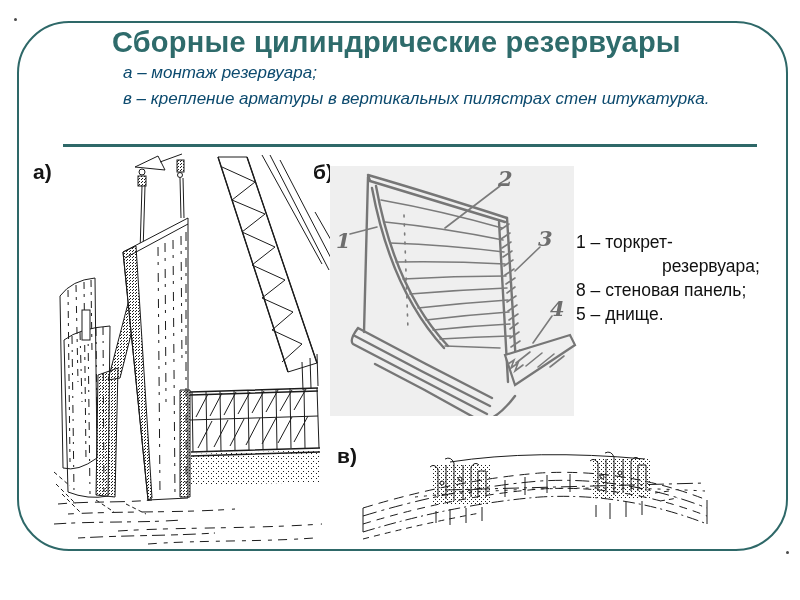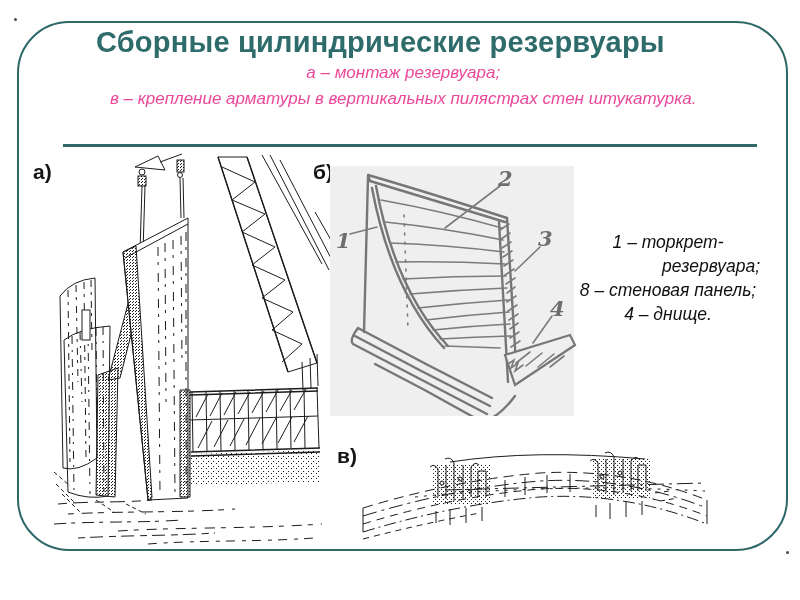--- a/index.html
+++ b/index.html
@@ -4,31 +4,31 @@
 <style>
   html,body{margin:0;padding:0;background:#ffffff;}
   body{width:800px;height:600px;position:relative;overflow:hidden;
        font-family:"Liberation Sans",sans-serif;}
   .slide{position:absolute;inset:0;background:#fff;}
   .frame{position:absolute;left:17px;top:21px;width:771px;height:530px;
          box-sizing:border-box;border:2px solid #2E6868;border-radius:52px;}
   .corner-dot{position:absolute;width:3px;height:3px;background:#4a4a4a;border-radius:50%;}
   .dot-tl{left:14px;top:18px;}
   .dot-br{left:786px;top:551px;}
-  .title{position:absolute;left:96px;top:26px;font-size:29px;font-weight:bold;
+  .title{position:absolute;left:112px;top:26px;font-size:29px;font-weight:bold;
          color:#2E6B6B;letter-spacing:0.2px;white-space:nowrap;}
-  .subtitles{position:absolute;left:110px;top:60px;font-style:italic;
-             font-size:17px;color:#ec4899;line-height:26px;white-space:nowrap;text-align:center;}
+  .subtitles{position:absolute;left:123px;top:60px;font-style:italic;
+             font-size:17px;color:#0c4a6e;line-height:26px;white-space:nowrap;}
   .sep{position:absolute;left:63px;top:144px;width:694px;height:3px;background:#2E6868;}
   .figlabel{position:absolute;font-weight:bold;font-size:21px;color:#141414;}
   .lbl-a{left:33px;top:160px;}
   .lbl-b{left:313px;top:160px;}
   .lbl-v{left:337px;top:444px;}
-  .legend{position:absolute;left:576px;top:230px;font-style:italic;
-          font-size:17.5px;color:#101010;line-height:24px;white-space:nowrap;text-align:center;}
+  .legend{position:absolute;left:576px;top:230px;
+          font-size:17.5px;color:#101010;line-height:24px;white-space:nowrap;}
   .legend .indent{padding-left:86px;}
   svg{position:absolute;}
   .figa{left:30px;top:152px;}
   .figb{left:330px;top:164px;}
   .figv{left:355px;top:435px;}
   .ink{stroke:#1c1c1c;fill:none;stroke-width:1;}
   .ink2{stroke:#1c1c1c;fill:none;stroke-width:1.4;}
   .gray{stroke:#767676;fill:none;stroke-width:2.4;stroke-linecap:round;}
   .graythin{stroke:#7b7b7b;fill:none;stroke-width:1.6;stroke-linecap:round;}
   .callout{font-family:"DejaVu Serif",serif;font-style:italic;font-size:21px;
@@ -191,16 +191,16 @@
       <circle class="ink" cx="247" cy="42" r="2"></circle>
       <circle class="ink" cx="265" cy="38" r="2"></circle>
       <path class="ink" d="M300,58 l14,-2 M305,66 l18,-3" stroke-dasharray="5 4"></path>
     </g>
   </svg>
 
   <div class="legend">
     <div>1 – торкрет-</div>
     <div class="indent">резервуара;</div>
     <div>8 – стеновая панель;</div>
-    <div>4 – днище.</div>
+    <div>5 – днище.</div>
   </div>
 
 </div>
 
 </body></html>

